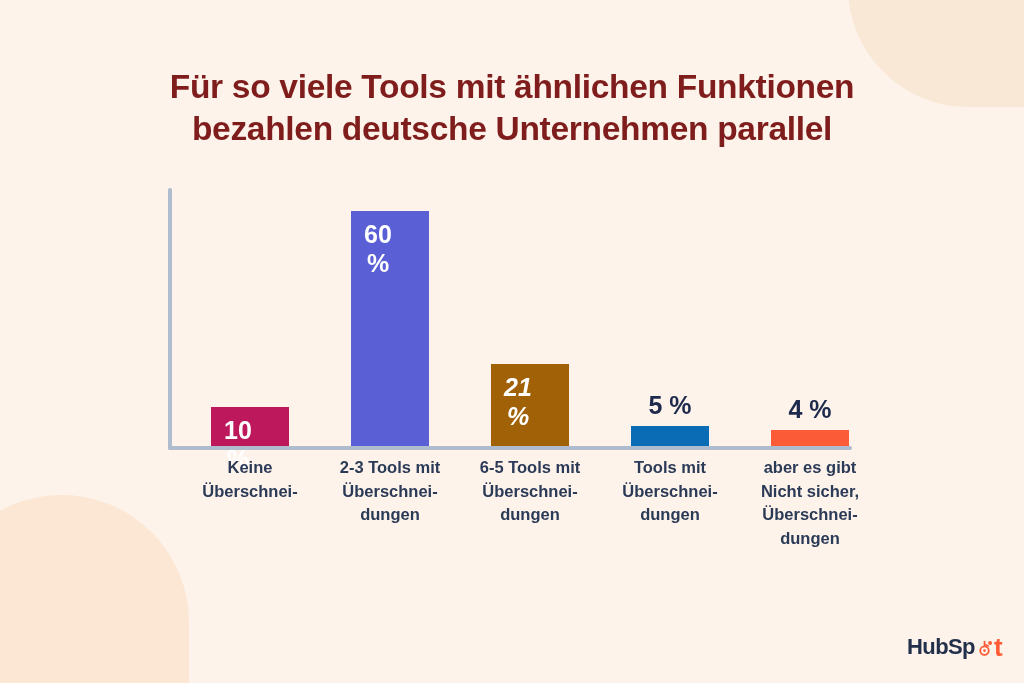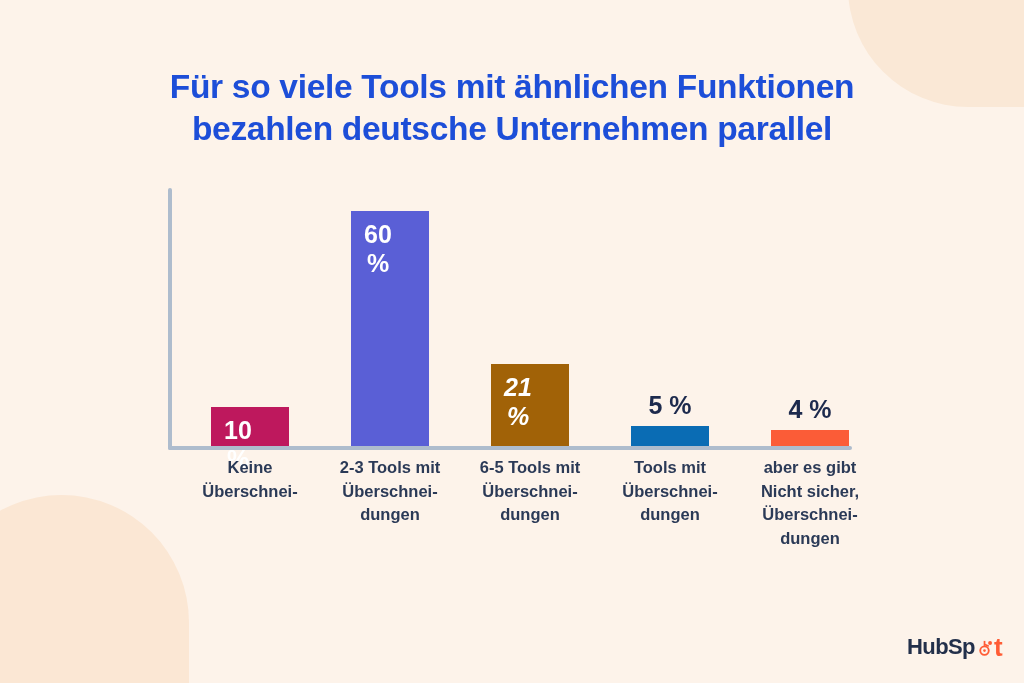--- a/index.html
+++ b/index.html
@@ -46,21 +46,21 @@
   
   .title-block {
     position: absolute;
     top: 66px;
     left: 0;
     width: 1024px;
     text-align: center;
     z-index: 4;
   }
   .title-line {
-    color: #1d4ed8;
+    color: #7f1d1d;
     font-size: 33.5px;
     font-weight: bold;
     line-height: 42px;
     letter-spacing: -0.3px;
     white-space: nowrap;
   }
 
   
   .chart-area {
     position: absolute;

